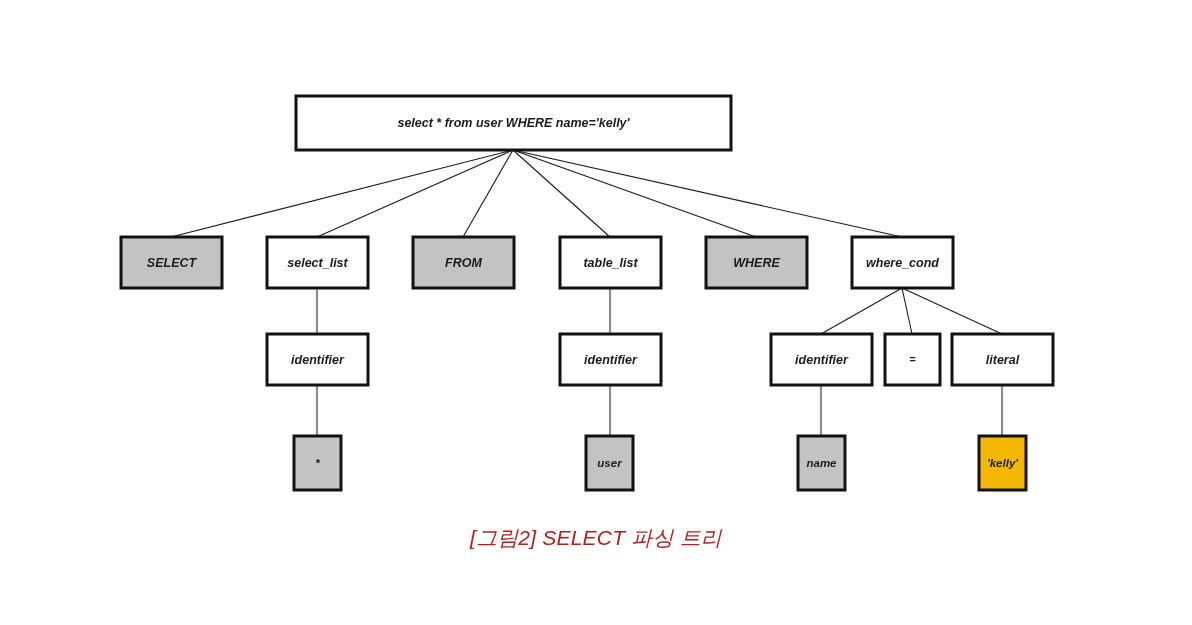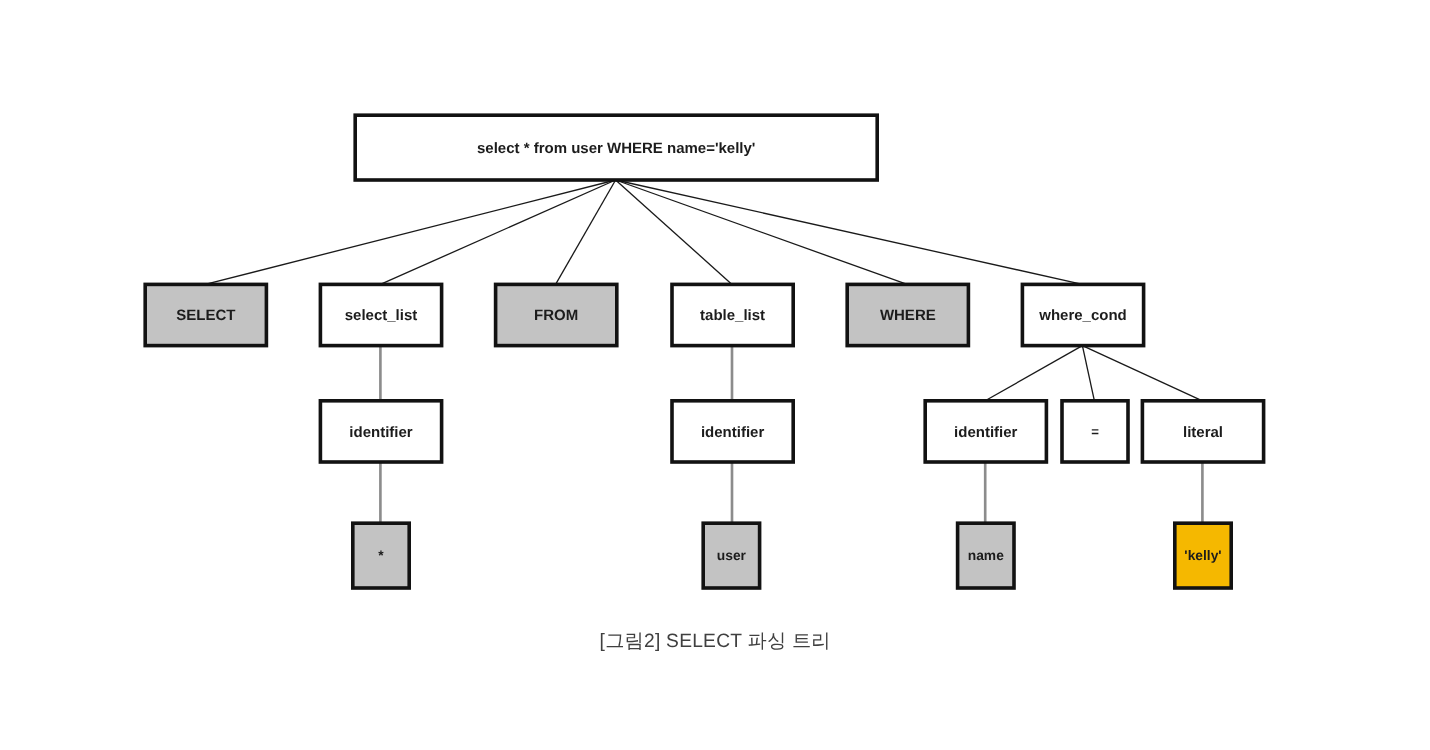--- a/index.html
+++ b/index.html
@@ -13,20 +13,21 @@
     position: relative;
     font-family: "Liberation Sans", sans-serif;
     overflow: hidden;
   }
   #diagram-root {
     position: absolute;
     left: 0;
     top: 0;
     width: 964px;
     height: 625px;
+    font-style: italic;
   }
   svg#tree-svg {
     display: block;
     width: 1192px;
     height: 625px;
   }
   .edge-line {
     stroke: #1a1a1a;
     stroke-width: 1.1;
     fill: none;
@@ -53,23 +54,23 @@
   .node-label.size-mid  { font-size: 12.5px; }
   .node-label.size-leaf { font-size: 11.5px; }
   .node-label.size-op   { font-size: 11px; }
   .caption-text {
     position: absolute;
     left: 0;
     top: 524px;
     width: 1192px;
     text-align: center;
     font-family: "Liberation Sans", sans-serif;
-    font-size: 16px;
+    font-size: 21px;
     font-weight: normal;
-    color: #404040;
+    color: #b91c1c;
     letter-spacing: 0.2px;
   }
 </style>
 </head>
 <body>
 
 <div id="diagram-root">
   <svg id="tree-svg" viewBox="0 0 1192 625" xmlns="http://www.w3.org/2000/svg">
     <g id="layer-edges">
         <line x1="513" y1="150" x2="171" y2="237" class="edge-line"></line>

